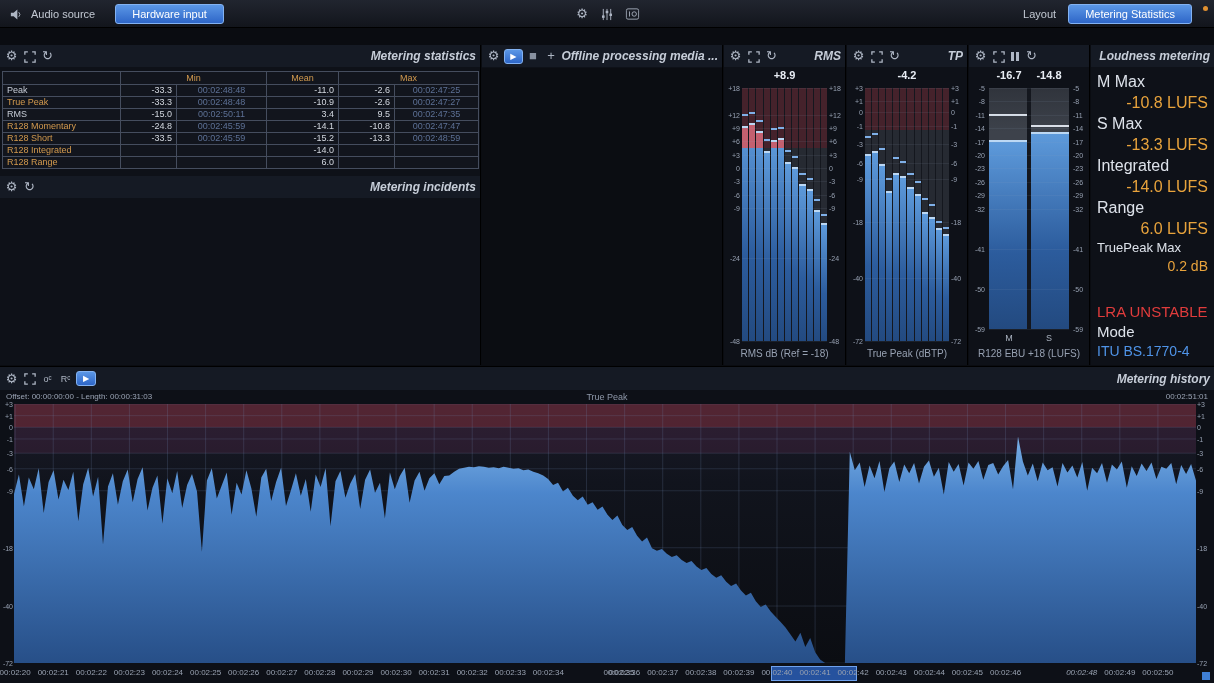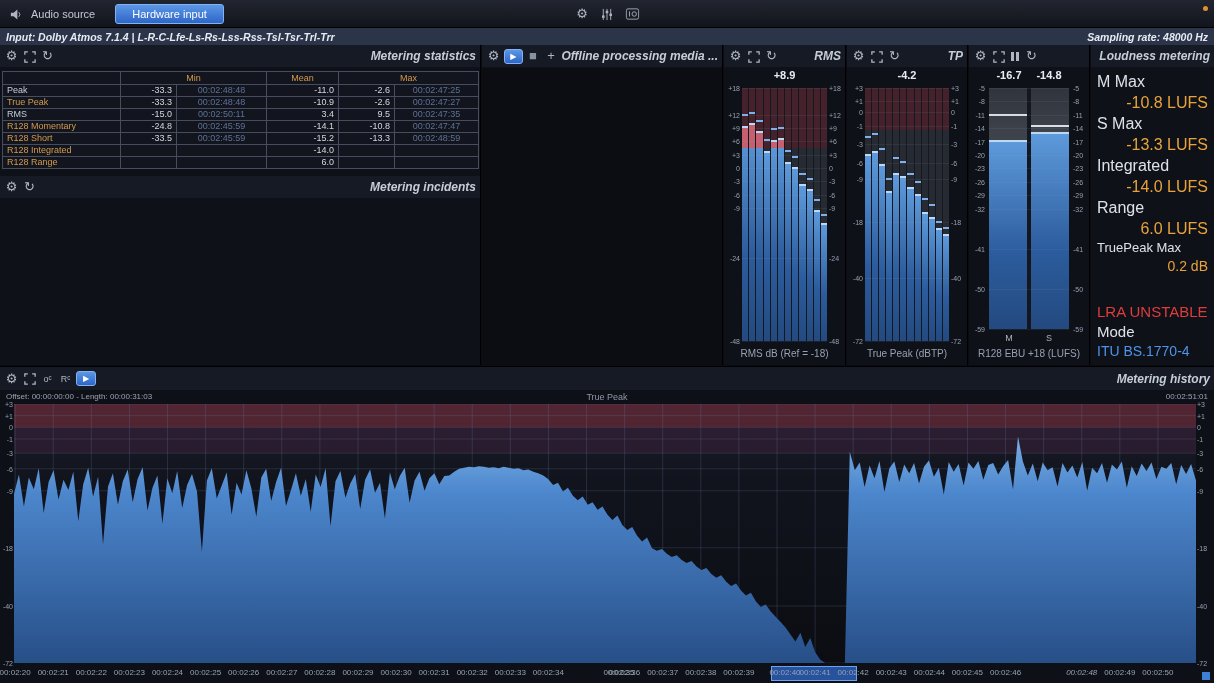--- a/index.html
+++ b/index.html
@@ -120,27 +120,27 @@
             <rect x="1.6" y="8" width="2.8" height="2.6" fill="currentColor" stroke="none"></rect>
             <rect x="5.6" y="3" width="2.8" height="2.6" fill="currentColor" stroke="none"></rect>
             <rect x="9.6" y="6" width="2.8" height="2.6" fill="currentColor" stroke="none"></rect>
           </svg></span>
       <span class="ic svgic"><svg viewBox="0 0 16 14" width="14" height="12" fill="none" stroke="currentColor">
             <rect x="0.8" y="1" width="14.4" height="12" rx="2"></rect>
             <path d="M4.5 4v6"></path>
             <circle cx="10" cy="7" r="2.6"></circle>
           </svg></span>
     </div>
+    <div id="topbar-right">
+      <span class="tlabel">Layout</span>
+      <button class="btn-blue">Metering Statistics</button>
+    </div>
     <span id="notif-dot"></span>
   </header>
 
-  <div id="infobar">
-    <span>Input: Dolby Atmos 7.1.4 | L-R-C-Lfe-Ls-Rs-Lss-Rss-Tsl-Tsr-Trl-Trr</span>
-    <span>Sampling rate: 48000 Hz</span>
-  </div>
 
   <section class="panel" id="stats-panel">
     <div class="phead">
       <span class="ic">⚙</span>
       <span class="ic svgic"><svg class="exp" viewBox="0 0 14 14">
             <path d="M1 4.5V1h3.5M9.5 1H13v3.5M13 9.5V13H9.5M4.5 13H1V9.5"></path>
           </svg></span>
       <span class="ic">↻</span>
       <span class="ptitle">Metering statistics</span>
     </div>
@@ -699,21 +699,21 @@
         <div class="tlab" style="left: 374.064px;">00:02:30</div>
         <div class="tlab" style="left: 412.157px;">00:02:31</div>
         <div class="tlab" style="left: 450.249px;">00:02:32</div>
         <div class="tlab" style="left: 488.341px;">00:02:33</div>
         <div class="tlab" style="left: 526.433px;">00:02:34</div>
         <div class="tlab" style="left: 597px;">00:02:35</div>
         <div class="tlab" style="left: 602.617px;">00:02:36</div>
         <div class="tlab" style="left: 640.71px;">00:02:37</div>
         <div class="tlab" style="left: 678.802px;">00:02:38</div>
         <div class="tlab" style="left: 716.894px;">00:02:39</div>
-        <div class="tlab" style="left: 754.986px; margin-left: 8px;">00:02:40</div>
+        <div class="tlab" style="left: 754.986px;">00:02:40</div>
         <div class="tlab" style="left: 793.078px;">00:02:41</div>
         <div class="tlab" style="left: 831.17px;">00:02:42</div>
         <div class="tlab" style="left: 869.263px;">00:02:43</div>
         <div class="tlab" style="left: 907.355px;">00:02:44</div>
         <div class="tlab" style="left: 945.447px;">00:02:45</div>
         <div class="tlab" style="left: 983.539px;">00:02:46</div>
         <div class="tlab" style="left: 1021.63px; margin-top: 44px;">00:02:47</div>
         <div class="tlab" style="left: 1059.72px; font-style: italic;">00:02:48</div>
         <div class="tlab" style="left: 1097.82px;">00:02:49</div>
         <div class="tlab" style="left: 1135.91px;">00:02:50</div>

